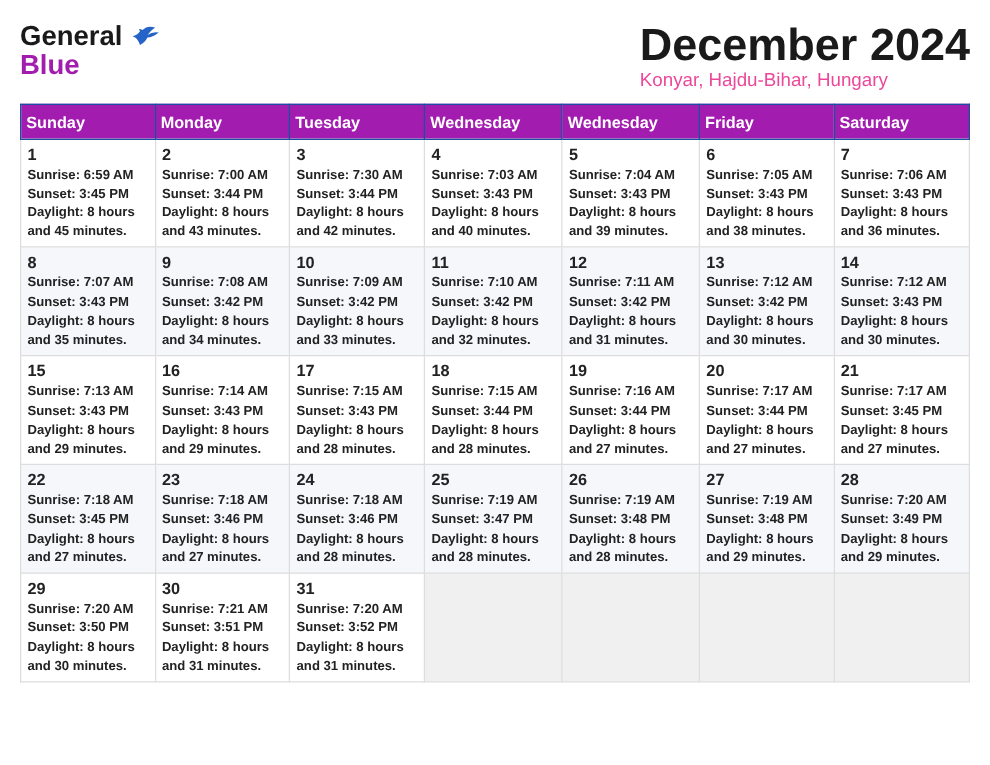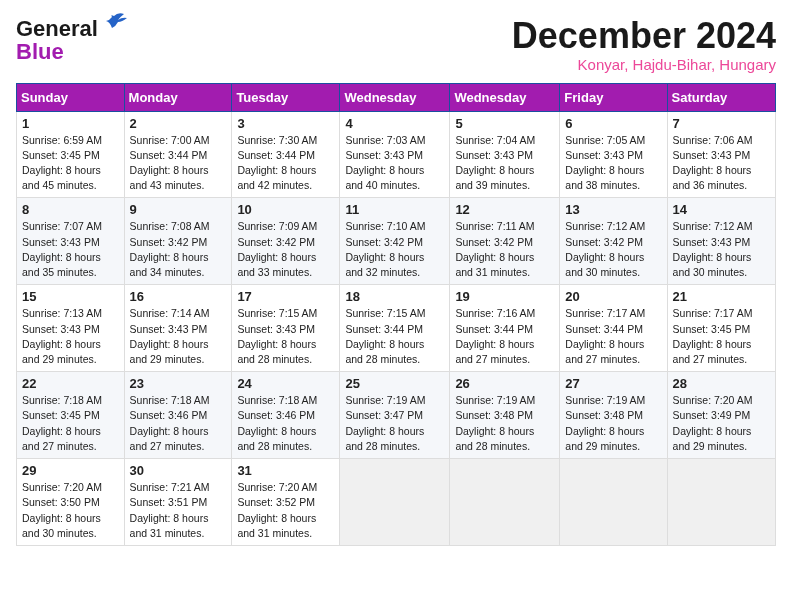--- a/index.html
+++ b/index.html
@@ -15,21 +15,20 @@
       justify-content: space-between;
       align-items: flex-start;
       margin-bottom: 10px;
     }
     .logo {
       display: flex;
       flex-direction: column;
       align-items: flex-start;
     }
     .title-block {
-      text-align: right;
     }
     .calendar-table {
       width: 100%;
       border-collapse: collapse;
       border: 1px solid #ccc;
     }
     .calendar-table th {
       background: #a21caf;
       color: #fff;
       font-size: 13px;
@@ -53,27 +52,28 @@
     }
     .day-num {
       font-size: 13px;
       font-weight: bold;
       margin-bottom: 2px;
       display: block;
     }
     .cell-text {
       line-height: 1.45;
       font-size: 10.5px;
+      font-weight: bold;
     }
     .empty-cell {
       background: #f0f0f0 !important;
     }
     .logo-row {
       display: flex;
-      align-items: flex-start;
+      align-items: flex-end;
     }
   </style>
 </head>
 <body>
 
 <div class="header">
   <div class="logo">
     <div class="logo-row">
       <span style="font-size:22px;font-weight:bold;color:#1a1a1a;">General</span>
       <svg width="28" height="22" viewBox="0 0 28 22" style="margin-left:2px;margin-top:-4px;">

